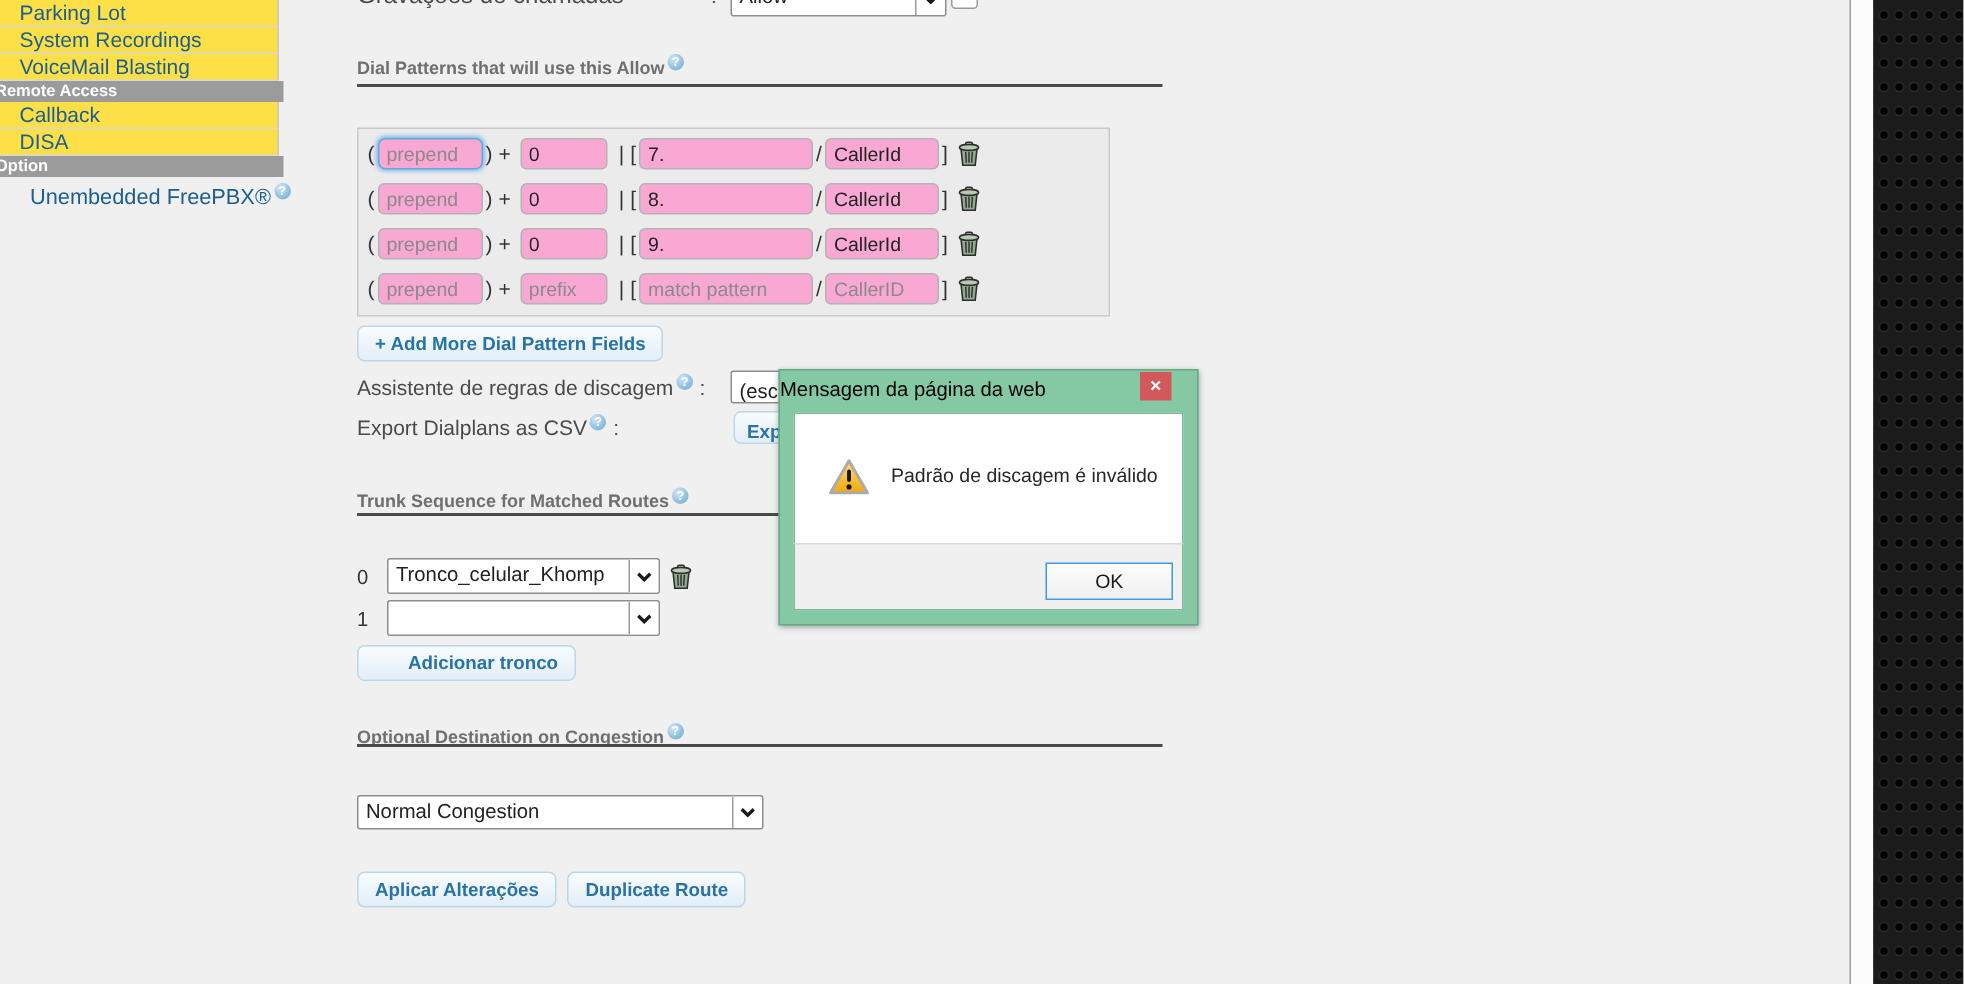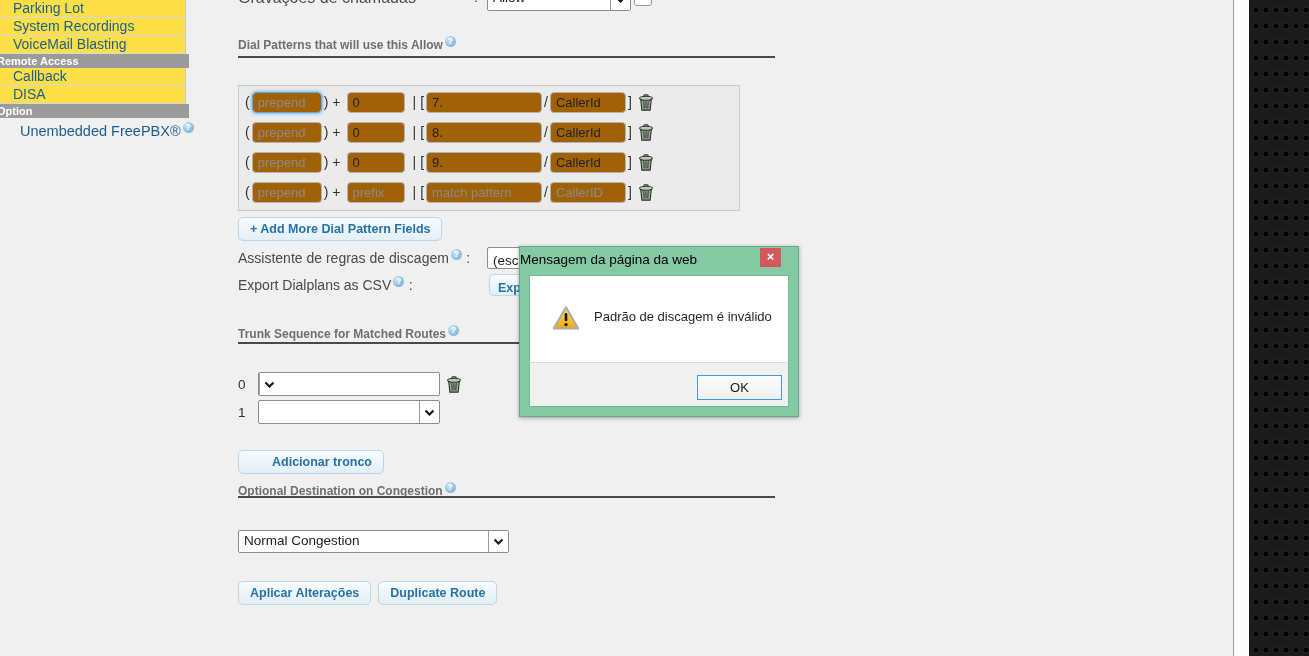--- a/index.html
+++ b/index.html
@@ -32,21 +32,21 @@
   .mini-box { position:absolute; left:396px; top:-2px; width:18px; height:19px; background:#fff;
               border:1px solid #9a9a9a; border-radius:3px; }
 
   .section-title { position:absolute; left:0; font-size:12px; font-weight:bold; color:#6f6f6f; }
   .hr { position:absolute; left:0; width:537px; height:2px; background:#4a4a4a; }
 
   .dp-box { position:absolute; left:0; top:85px; width:502px; height:126px; background:#ebebeb;
             border:1px solid #c9c9c9; }
   .dp-row { position:absolute; left:4px; height:22px; display:flex; align-items:center; }
   .sym { font-size:14px; color:#333; margin:0 2px; }
-  .dp-input { height:21px; border:1px solid #b3b3b3; border-radius:4px; background:#a16207;
+  .dp-input { height:21px; border:1px solid #b3b3b3; border-radius:4px; background:#f9a8d4;
               font-size:13px; color:#222; padding:1px 5px; font-family:"Liberation Sans",sans-serif; }
   .dp-input::placeholder { color:#8a8a8a; opacity:1; }
   .w-prepend { width:70px; } .w-prefix { width:58px; margin-left:4px; }
   .w-match { width:116px; } .w-cid { width:76px; }
   .focus { border:1px solid #64a9dd; border-radius:5px; box-shadow:0 0 3px 1px rgba(90,170,230,.75); }
   .trash { width:16px; height:17px; margin-left:4px; cursor:pointer; }
 
   .fpbx-btn { display:inline-block; background:linear-gradient(#f8fcfe,#e2eef7);
               border:1px solid #bcd7ea; border-radius:5px; color:#2873a5; font-weight:bold;
               font-size:12.5px; padding:4px 11px; cursor:pointer; white-space:nowrap;
@@ -62,21 +62,21 @@
                cursor:pointer; overflow:hidden; }
   .sel-text { flex:1; font-size:13.5px; color:#222; padding:2px 5px; white-space:nowrap; overflow:hidden; }
   .sel-chev { width:20px; border-left:1px solid #9c9c9c; display:flex; align-items:center;
               justify-content:center; background:#fff; }
 
   .trunk-row { position:absolute; left:0; height:24px; display:flex; align-items:center; }
   .trunk-idx { width:20px; font-size:13.5px; color:#333; }
   .trunk-select { width:182px; height:24px; }
   .trunk-trash { margin-left:6px; }
 
-  .add-trunk { position:absolute; left:0; top:450px;padding-left:33px; }
+  .add-trunk { position:absolute; left:0; top:430px;padding-left:33px; }
   .cong-select { position:absolute; left:0; top:530px; width:271px; height:23px; }
   .actions { position:absolute; left:0; top:581px; display:flex; gap:7px; }
 
   
   .edge-line { position:absolute; left:1233px; top:0; width:1px; height:656px; background:#9e9e9e; }
   .white-strip { position:absolute; left:1234px; top:0; width:15px; height:656px; background:#fcfcfc; }
   .dark-pattern { position:absolute; left:1249px; top:0; width:60px; height:656px;
     background-color:#1b1b1b;
     background-image:
       radial-gradient(circle, #000 2.2px, #2e2e2e 3px, #1b1b1b 3.8px),
@@ -254,20 +254,21 @@
     </div>
 
     <div class="section-title" style="top:325px">
       <span>Trunk Sequence for Matched Routes</span><span class="help">?</span>
     </div>
     <div class="hr" style="top:342px"></div>
 
     <div class="trunk-row" style="top:372px">
       <span class="trunk-idx">0</span>
       <div class="ie-select trunk-select">
+        <span class="sel-text">Tronco_celular_Khomp</span>
         <span class="sel-chev">
             <svg width="11" height="7" viewBox="0 0 11 7">
               <use href="#chev-glyph"></use>
             </svg>
           </span>
       </div>
       <svg class="trash trunk-trash" viewBox="0 0 15 16">
           <use href="#trash-glyph"></use>
         </svg>
     </div>

